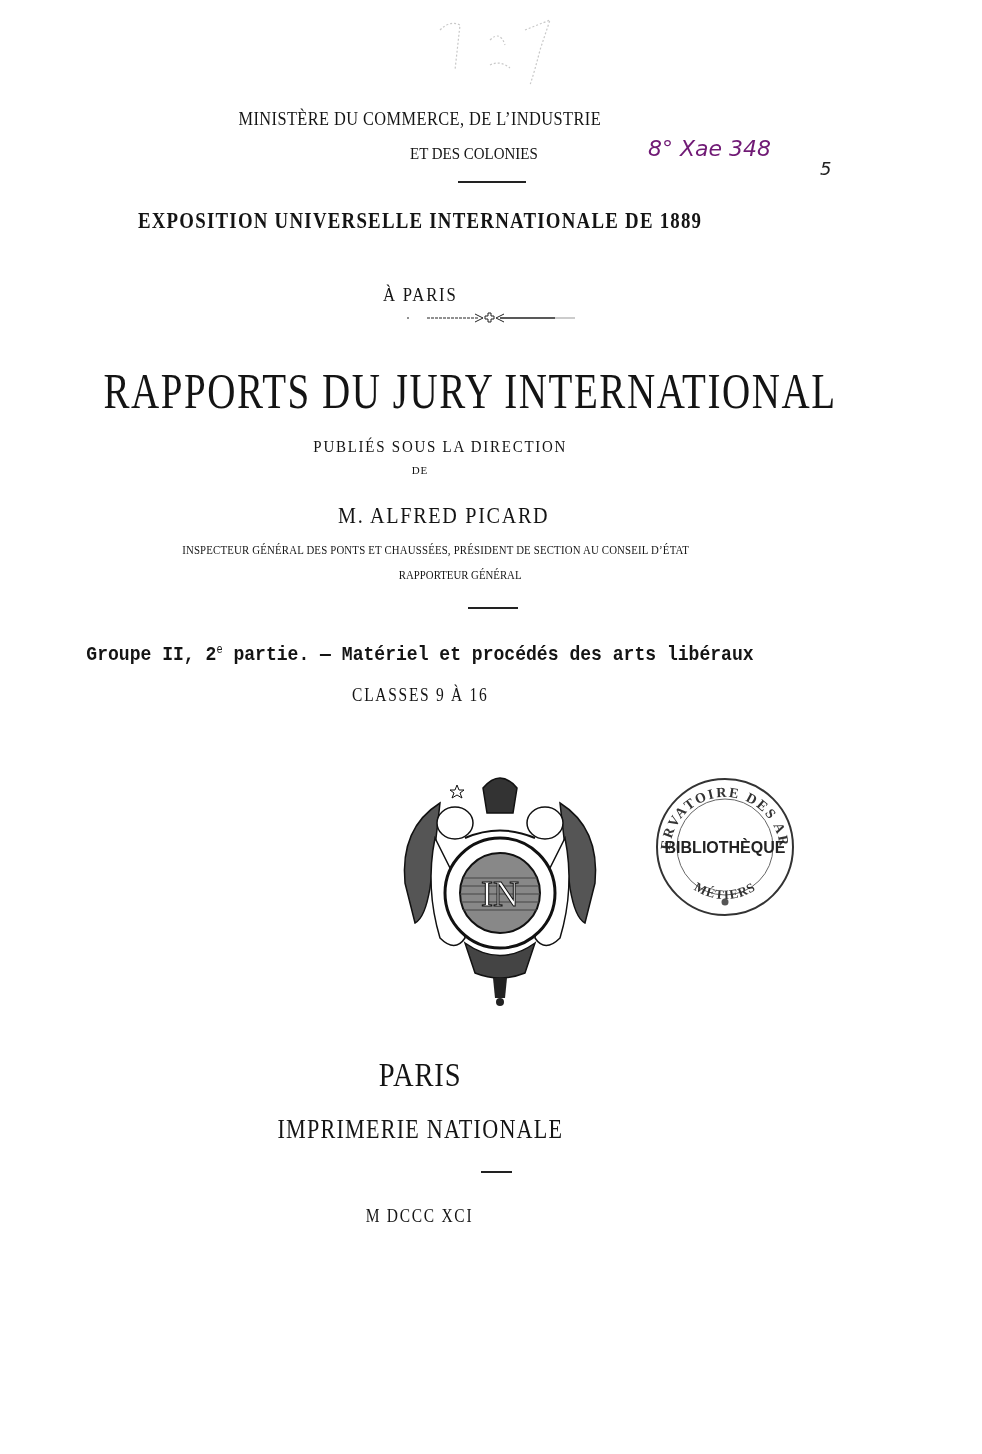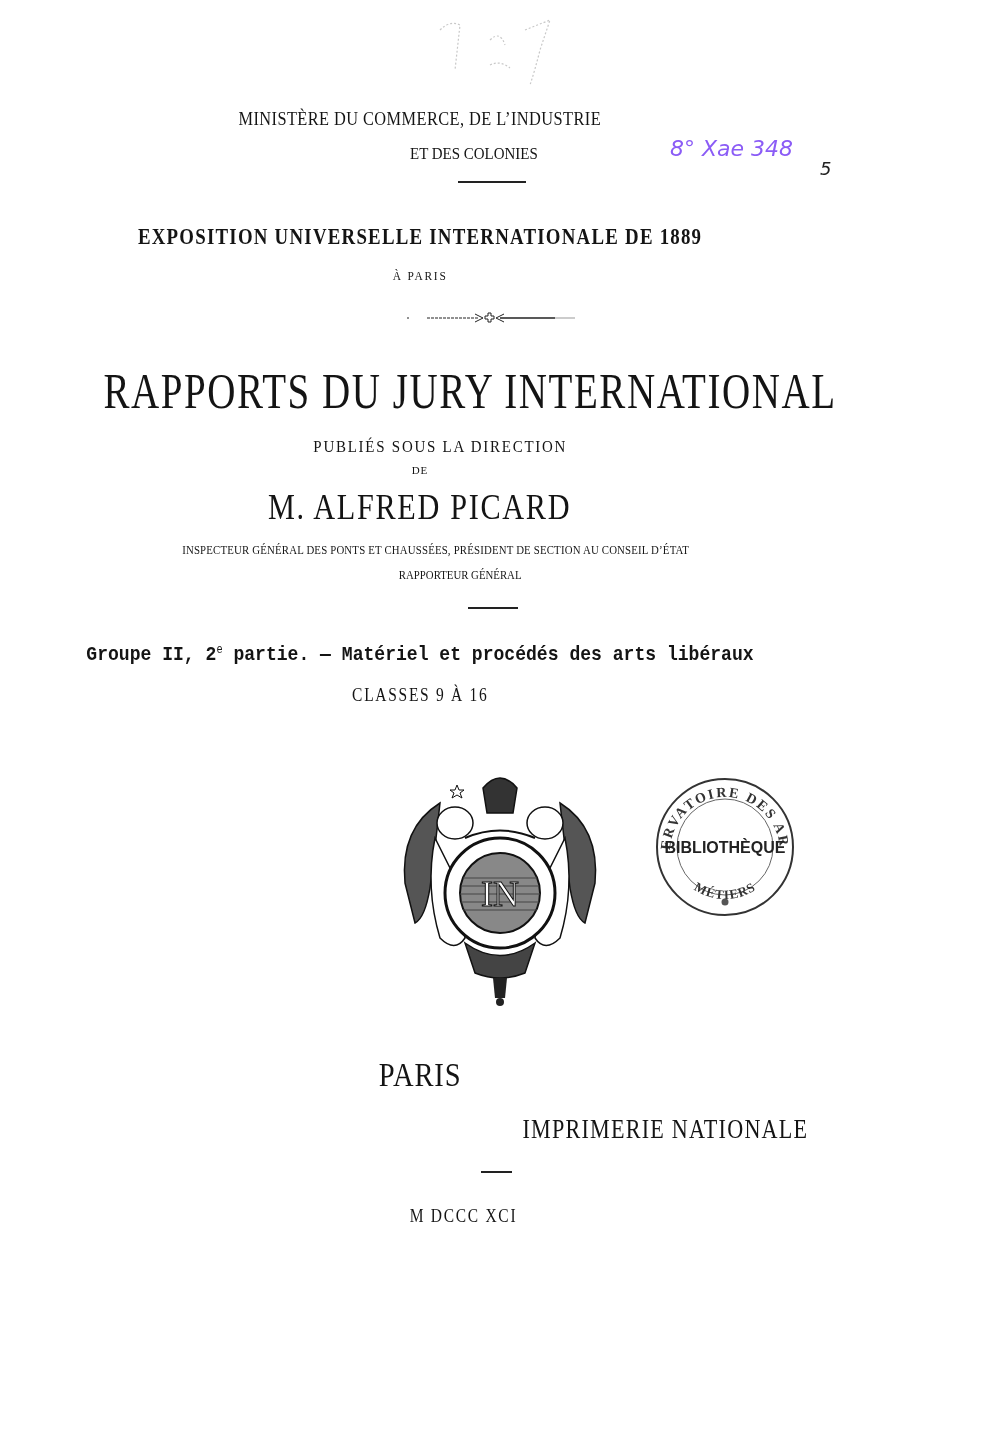--- a/index.html
+++ b/index.html
@@ -36,45 +36,45 @@
       letter-spacing: 0.5px;
     }
     .ministry-1 .condensed { transform: scaleX(0.86); }
     .ministry-2 {
       left: 410px; top: 144px;
       font-size: 17px;
       white-space: nowrap;
     }
     .ministry-2 .condensed { transform: scaleX(0.88); transform-origin: left center; }
     .shelfmark {
-      left: 670px; top: 136px;
+      left: 648px; top: 136px;
       font-family: "DejaVu Sans", sans-serif;
       font-style: italic;
       font-size: 22px;
-      color: #8b5cf6;
+      color: #701a75;
       white-space: nowrap;
     }
     .shelfmark-sub {
       left: 820px; top: 158px;
       font-family: "DejaVu Sans", sans-serif;
       font-style: italic;
       font-size: 18px;
       color: #222;
     }
     .rule { position: absolute; height: 2px; background: #222; }
     .expo {
-      top: 224px;
+      top: 208px;
       font-size: 23px;
       font-weight: bold;
       letter-spacing: 1.5px;
     }
     .expo .condensed { transform: scaleX(0.82); }
     .a-paris {
-      top: 268px;
-      font-size: 13px;
+      top: 284px;
+      font-size: 19px;
       letter-spacing: 2px;
       text-decoration: underline;
     }
     .a-paris .condensed { transform: scaleX(0.88); }
     .ornament { left: 405px; top: 310px; width: 175px; height: 16px; }
     .title {
       top: 362px;
       font-size: 50px;
       letter-spacing: 2px;
     }
@@ -85,23 +85,24 @@
       letter-spacing: 2px;
       margin-left: 20px;
     }
     .publies .condensed { transform: scaleX(0.88); }
     .de {
       top: 464px;
       font-size: 11px;
       letter-spacing: 1px;
     }
     .picard {
-      top: 486px;
-      font-size: 36px;
-      letter-spacing: 2px;
+      top: 502px;
+      font-size: 24px;
+      letter-spacing: 2px;
+      padding-left: 24px;
     }
     .picard .condensed { transform: scaleX(0.84); }
     .inspecteur {
       top: 543px;
       font-size: 12px;
       letter-spacing: 0.2px;
       margin-left: 16px;
     }
     .inspecteur .condensed { transform: scaleX(0.9); }
     .rapporteur {
@@ -130,28 +131,26 @@
       top: 1056px;
       font-size: 34px;
       font-weight: normal;
       letter-spacing: 1px;
     }
     .paris .condensed { transform: scaleX(0.84); }
     .imprimerie {
       top: 1114px;
       font-size: 27px;
       letter-spacing: 1.5px;
-      text-align: right;
     }
     .imprimerie .condensed { transform: scaleX(0.82); }
     .year {
       top: 1206px;
       font-size: 18px;
       letter-spacing: 2px;
-      padding-left: 44px;
     }
     .year .condensed { transform: scaleX(0.86); }
   </style>
 </head>
 <body>
 
 <svg class="abs faint-scribble" viewBox="0 0 170 80">
   <g stroke="#c8c8c8" stroke-width="1.2" fill="none" stroke-dasharray="2 2">
     <path d="M10 20 Q20 10 30 15 L25 60"></path>
     <path d="M60 30 Q70 20 75 35"></path>

